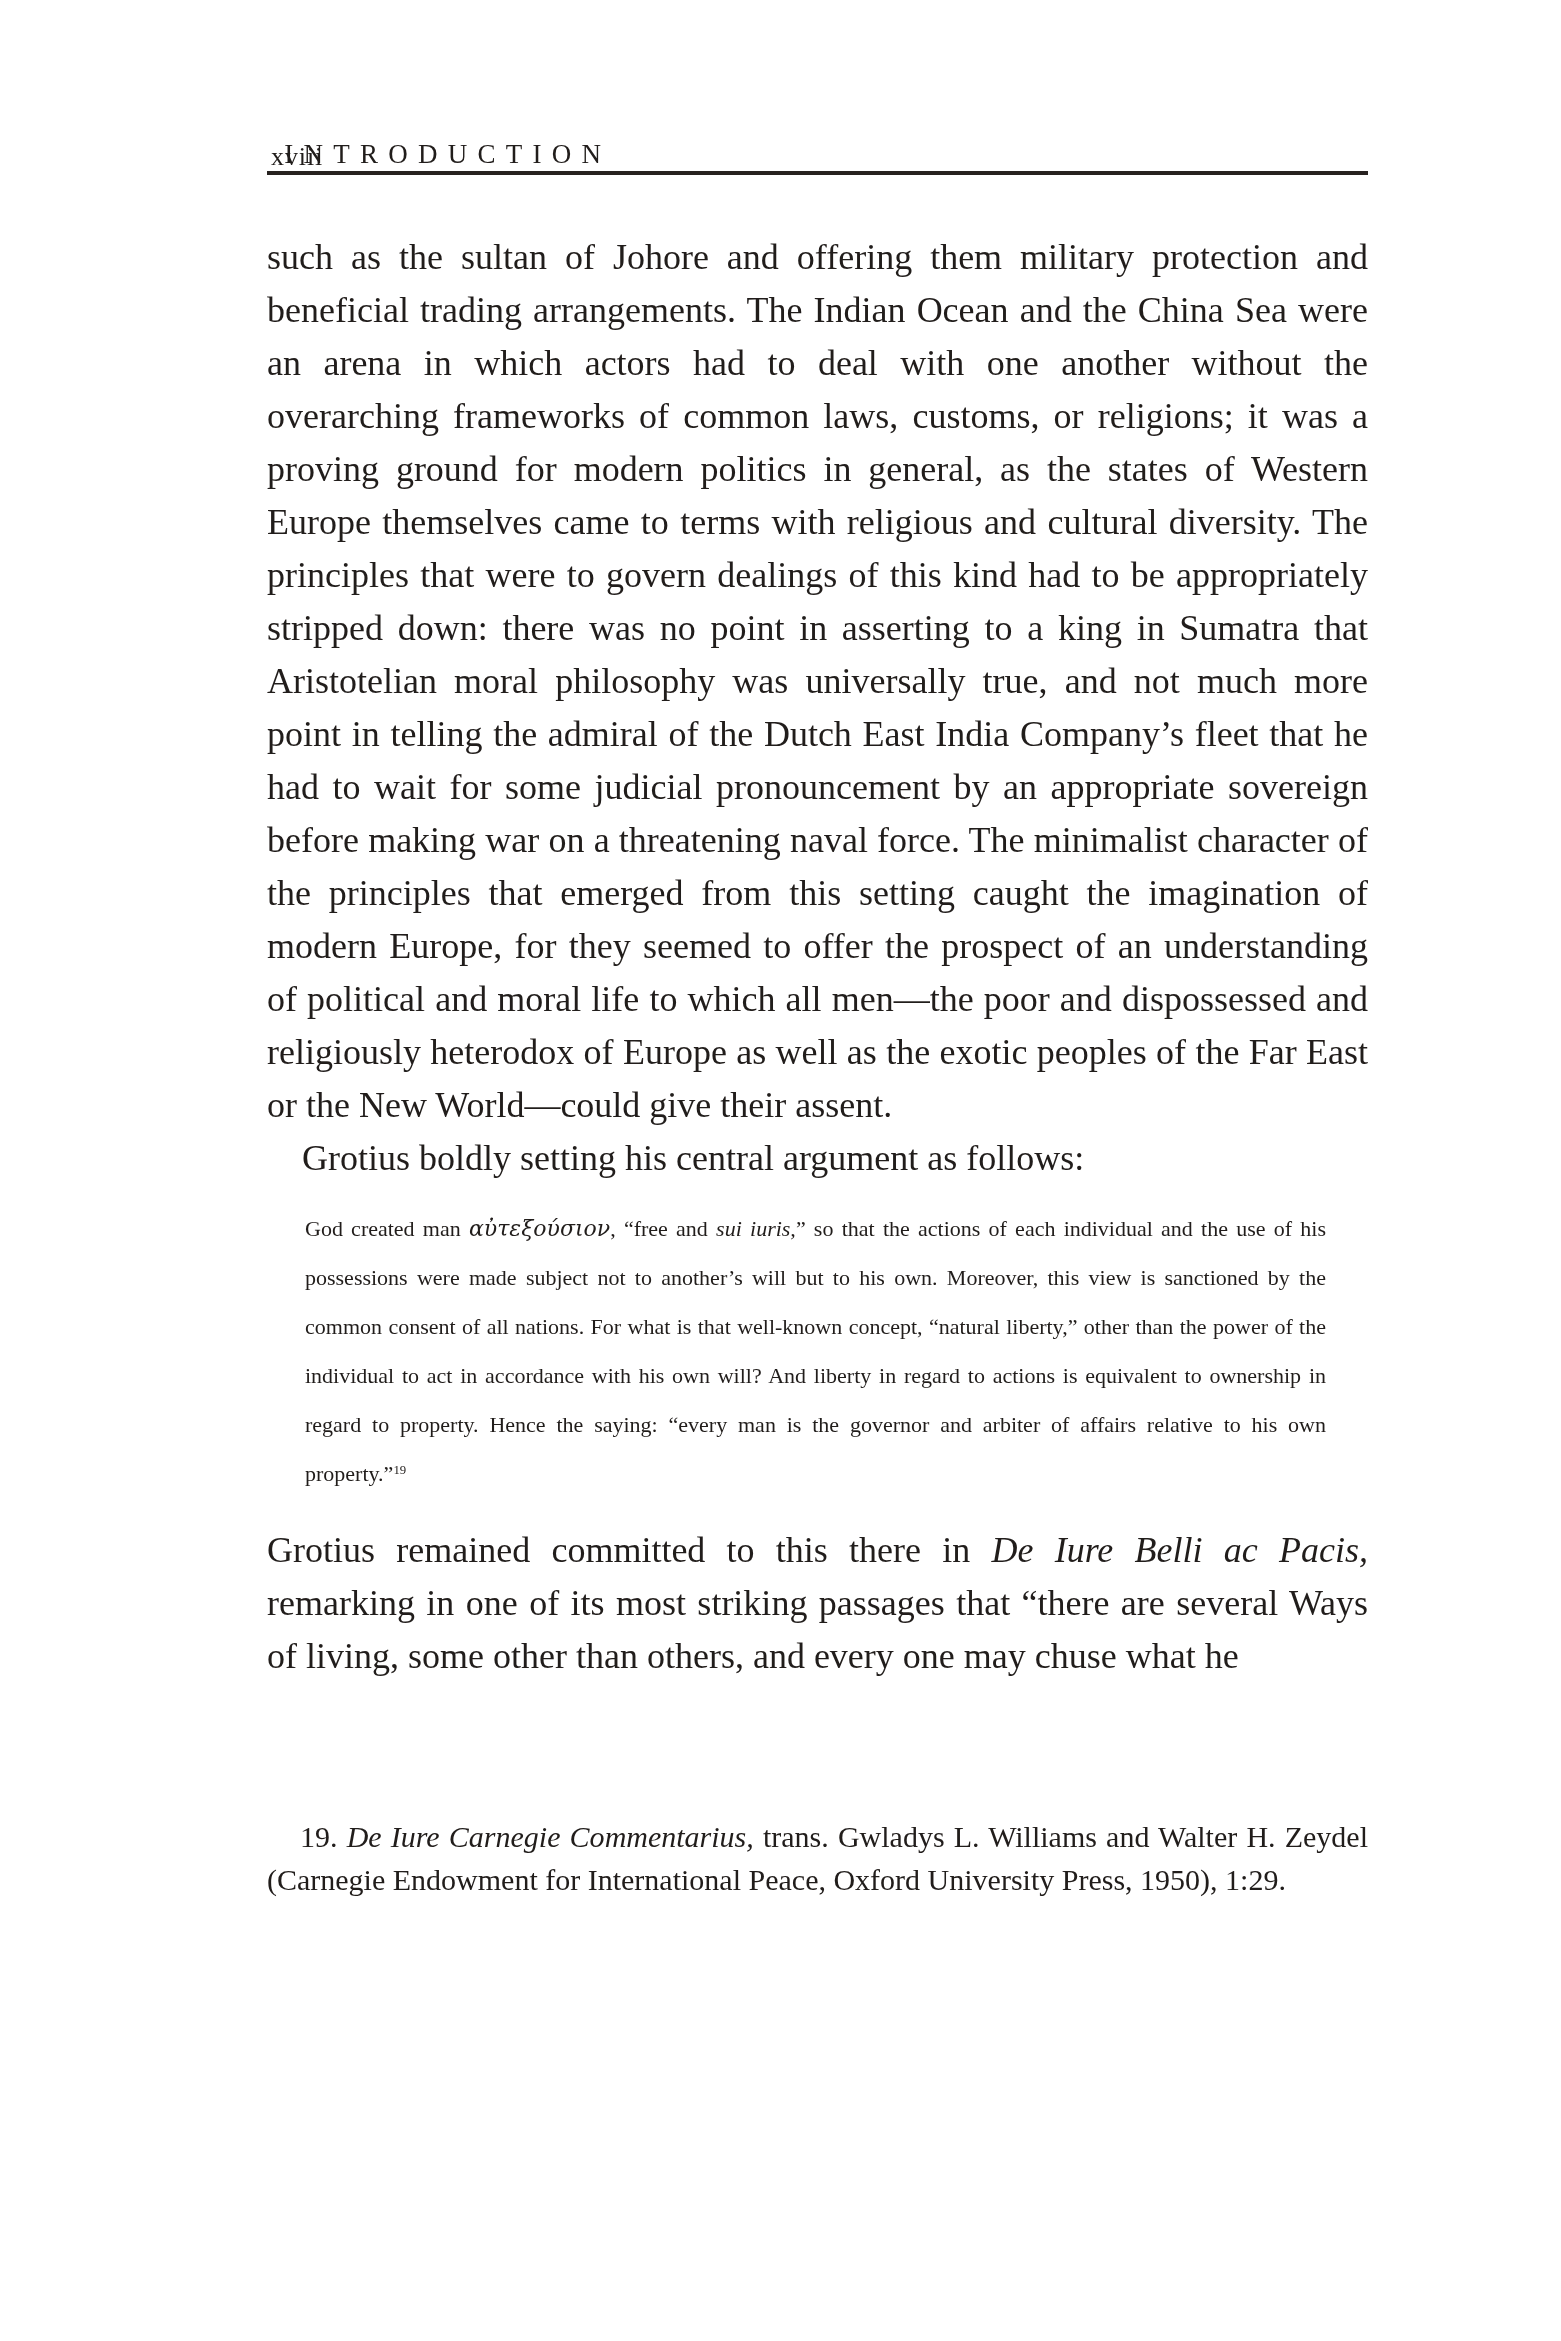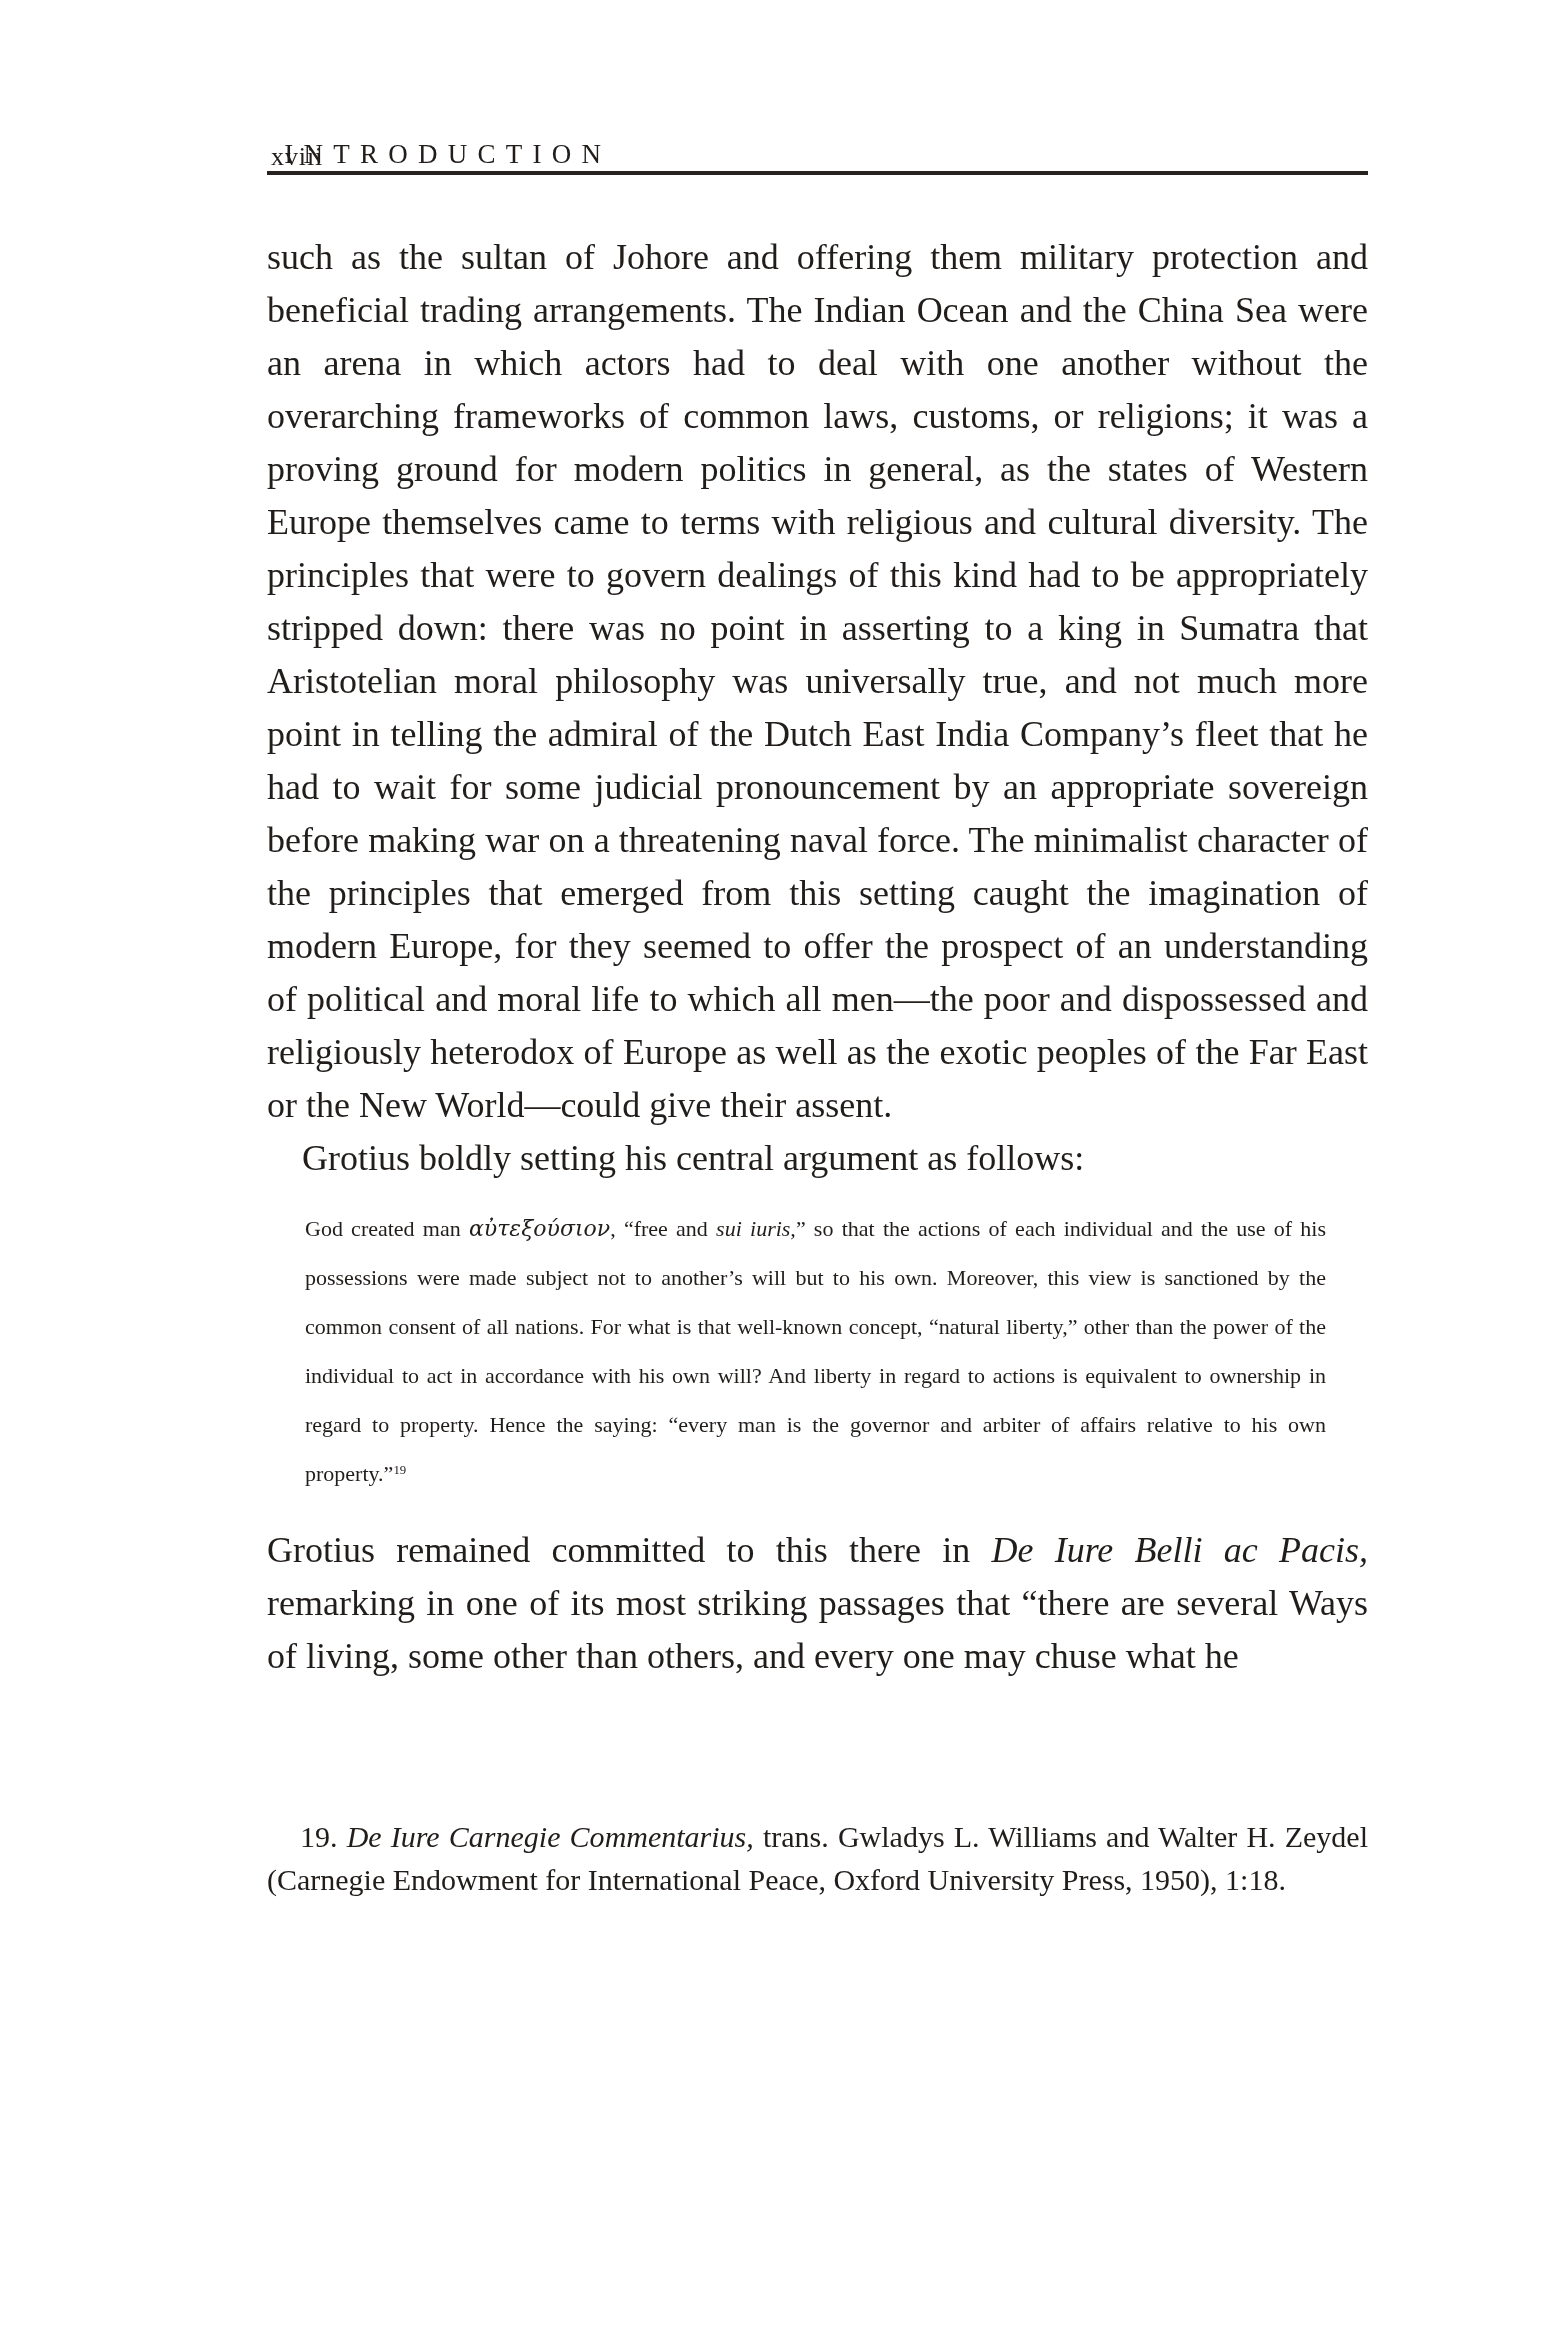--- a/index.html
+++ b/index.html
@@ -106,18 +106,18 @@
   <div class="text-column">
 
     <p class="para"><span>such as the sultan of Johore and offering them military protection and beneficial trading arrangements. The Indian Ocean and the China Sea were an arena in which actors had to deal with one another without the overarching frameworks of common laws, customs, or religions; it was a proving ground for modern politics in general, as the states of Western Europe themselves came to terms with religious and cultural diversity. The principles that were to govern dealings of this kind had to be appropriately stripped down: there was no point in asserting to a king in Sumatra that Aristotelian moral philosophy was universally true, and not much more point in telling the admiral of the Dutch East India Company’s fleet that he had to wait for some judicial pronouncement by an appropriate sovereign before making war on a threatening naval force. The minimalist character of the principles that emerged from this setting caught the imagination of modern Europe, for they seemed to offer the prospect of an understanding of political and moral life to which all men—the poor and dispossessed and religiously heterodox of Europe as well as the exotic peoples of the Far East or the New World—could give their assent.</span></p>
 
     <p class="para para-indent"><span>Grotius boldly setting his central argument as follows:</span></p>
 
     <blockquote class="quote-block"><span>God created man </span><i class="greek">αὐτεξούσιον</i><span>, “free and </span><i>sui iuris,</i><span>” so that the actions of each individual and the use of his possessions were made subject not to another’s will but to his own. Moreover, this view is sanctioned by the common consent of all nations. For what is that well-known concept, “natural liberty,” other than the power of the individual to act in accordance with his own will? And liberty in regard to actions is equivalent to ownership in regard to property. Hence the saying: “every man is the governor and arbiter of affairs relative to his own property.”</span><sup>19</sup></blockquote>
 
     <p class="para after-quote"><span>Grotius remained committed to this there in </span><i>De Iure Belli ac Pacis,</i><span> remarking in one of its most striking passages that “there are several Ways of living, some other than others, and every one may chuse what he</span></p>
 
-    <p class="footnote"><span>19. </span><i>De Iure Carnegie Commentarius,</i><span> trans. Gwladys L. Williams and Walter H. Zeydel (Carnegie Endowment for International Peace, Oxford University Press, 1950), 1:18.</span></p>
+    <p class="footnote"><span>19. </span><i>De Iure Carnegie Commentarius,</i><span> trans. Gwladys L. Williams and Walter H. Zeydel (Carnegie Endowment for International Peace, Oxford University Press, 1950), 1:29.</span></p>
 
   </div>
 
 </div>
 
 
 </body></html>

